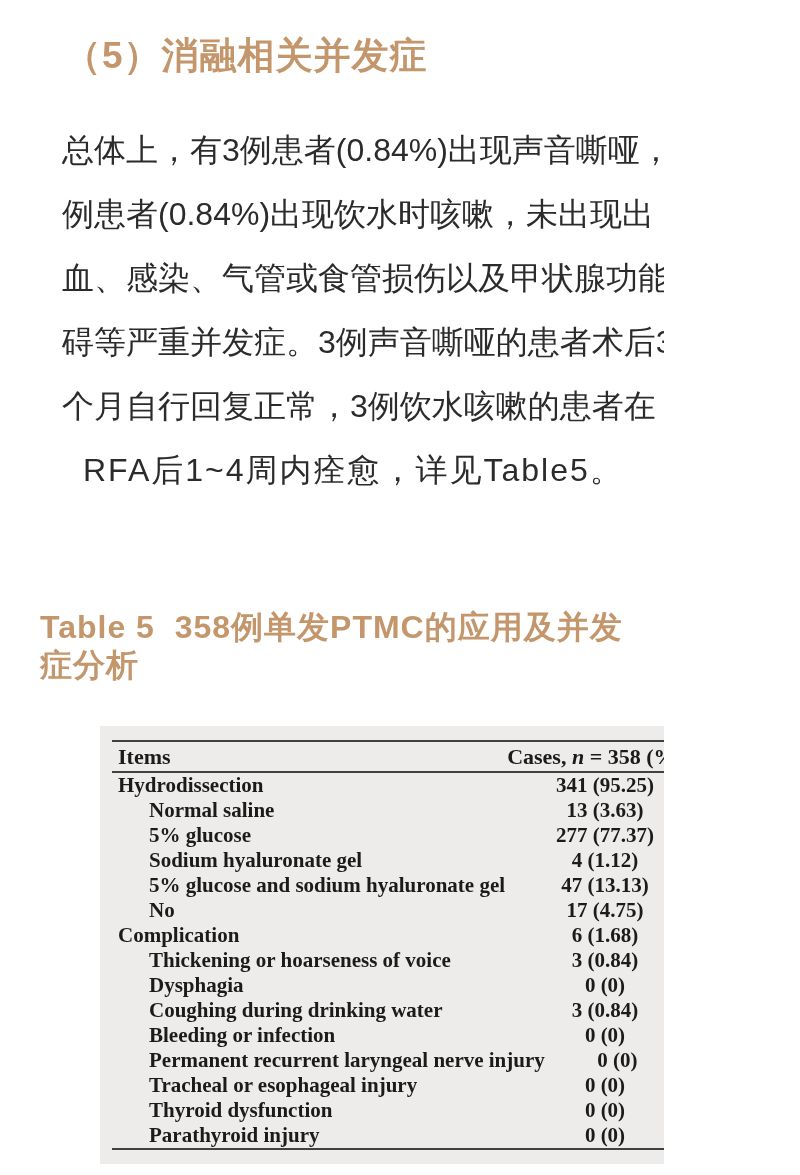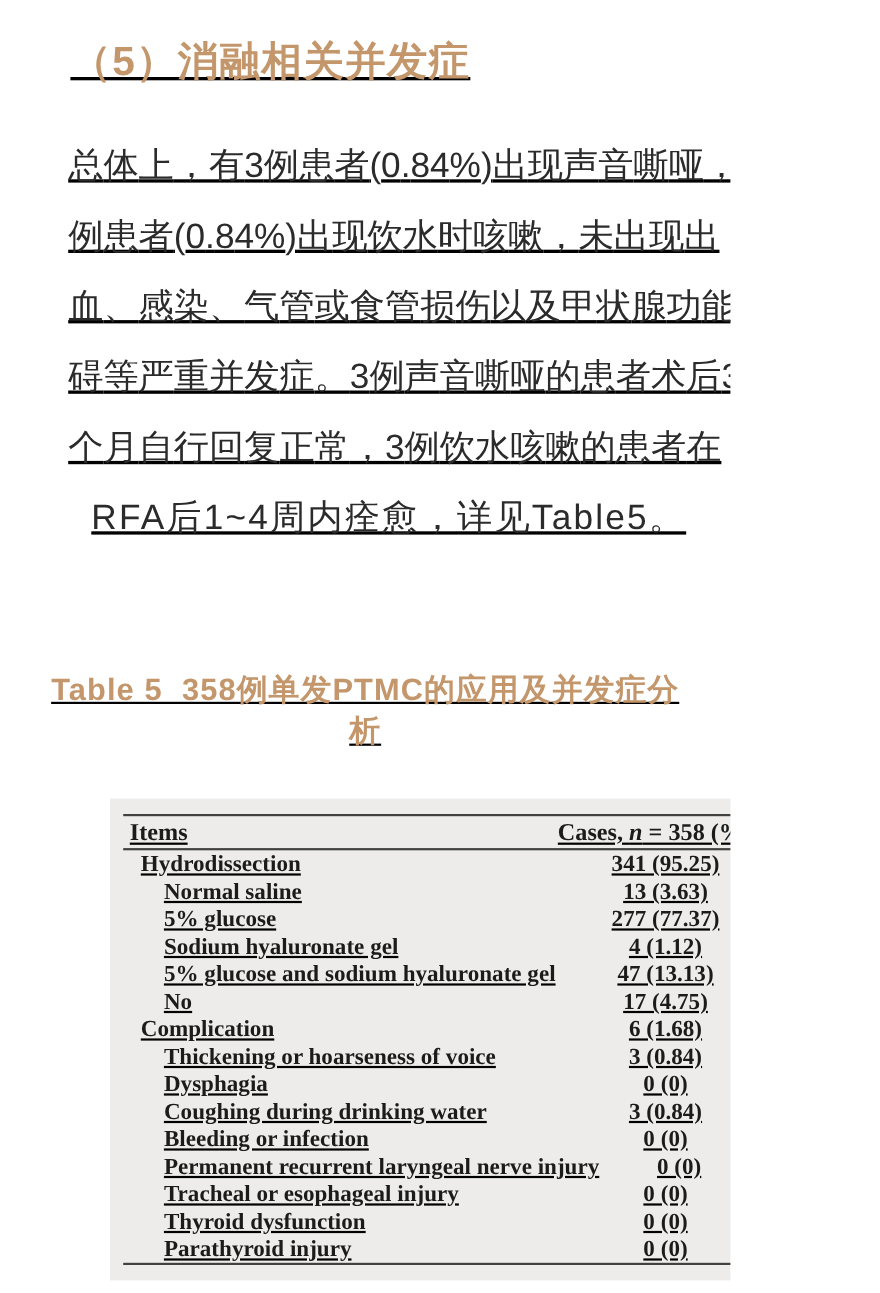--- a/index.html
+++ b/index.html
@@ -3,21 +3,20 @@
 <meta charset="utf-8">
 <style>
   html, body { margin: 0; padding: 0; background: #ffffff; }
   .page {
     position: relative;
     width: 664px;
     height: 1175px;
     background: #ffffff;
     overflow: hidden;
     font-family: "Liberation Sans", sans-serif;
-    text-decoration: underline;
   }
   .heading {
     margin: 34px 62px 0 64px;
     line-height: 44px;
     font-size: 37px;
     font-weight: bold;
     letter-spacing: 1px;
     color: var(--accent, #c3966b);
   }
   .para {
@@ -36,22 +35,22 @@
     align-items: baseline;
   }
   .pline.last {
     text-align: left;
     letter-spacing: 2px;
     margin-left: 21px;
   }
   .table-title {
     margin: 106px 40px 0 40px;
     line-height: 38px;
-    text-align: center;
-    font-size: 28px;
+    text-align: left;
+    font-size: 32px;
     font-weight: bold;
     letter-spacing: 1px;
     white-space: pre-wrap;
     color: var(--accent, #c3966b);
   }
   .table-scan {
     box-sizing: border-box;
     margin: 42px 0 0 100px;
     width: 627px;
     height: 438px;
@@ -76,21 +75,21 @@
   .hitem { flex: 1; }
   .hval  { width: 190px; text-align: center; }
   .hval i { font-style: italic; }
   .trow {
     display: flex;
     align-items: baseline;
     line-height: 25px;
     font-size: 21px;
     padding-right: 37px;
   }
-  .trow .item { flex: 1; padding-left: 28px; white-space: nowrap; }
+  .trow .item { flex: 1; padding-left: 18px; white-space: nowrap; }
   .trow.sub .item { padding-left: 49px; }
   .trow .val { width: 170px; text-align: center; white-space: nowrap; }
 </style>
 </head>
 <body>
 
 <div class="page">
 
   <div class="heading">（5）消融相关并发症</div>
 

